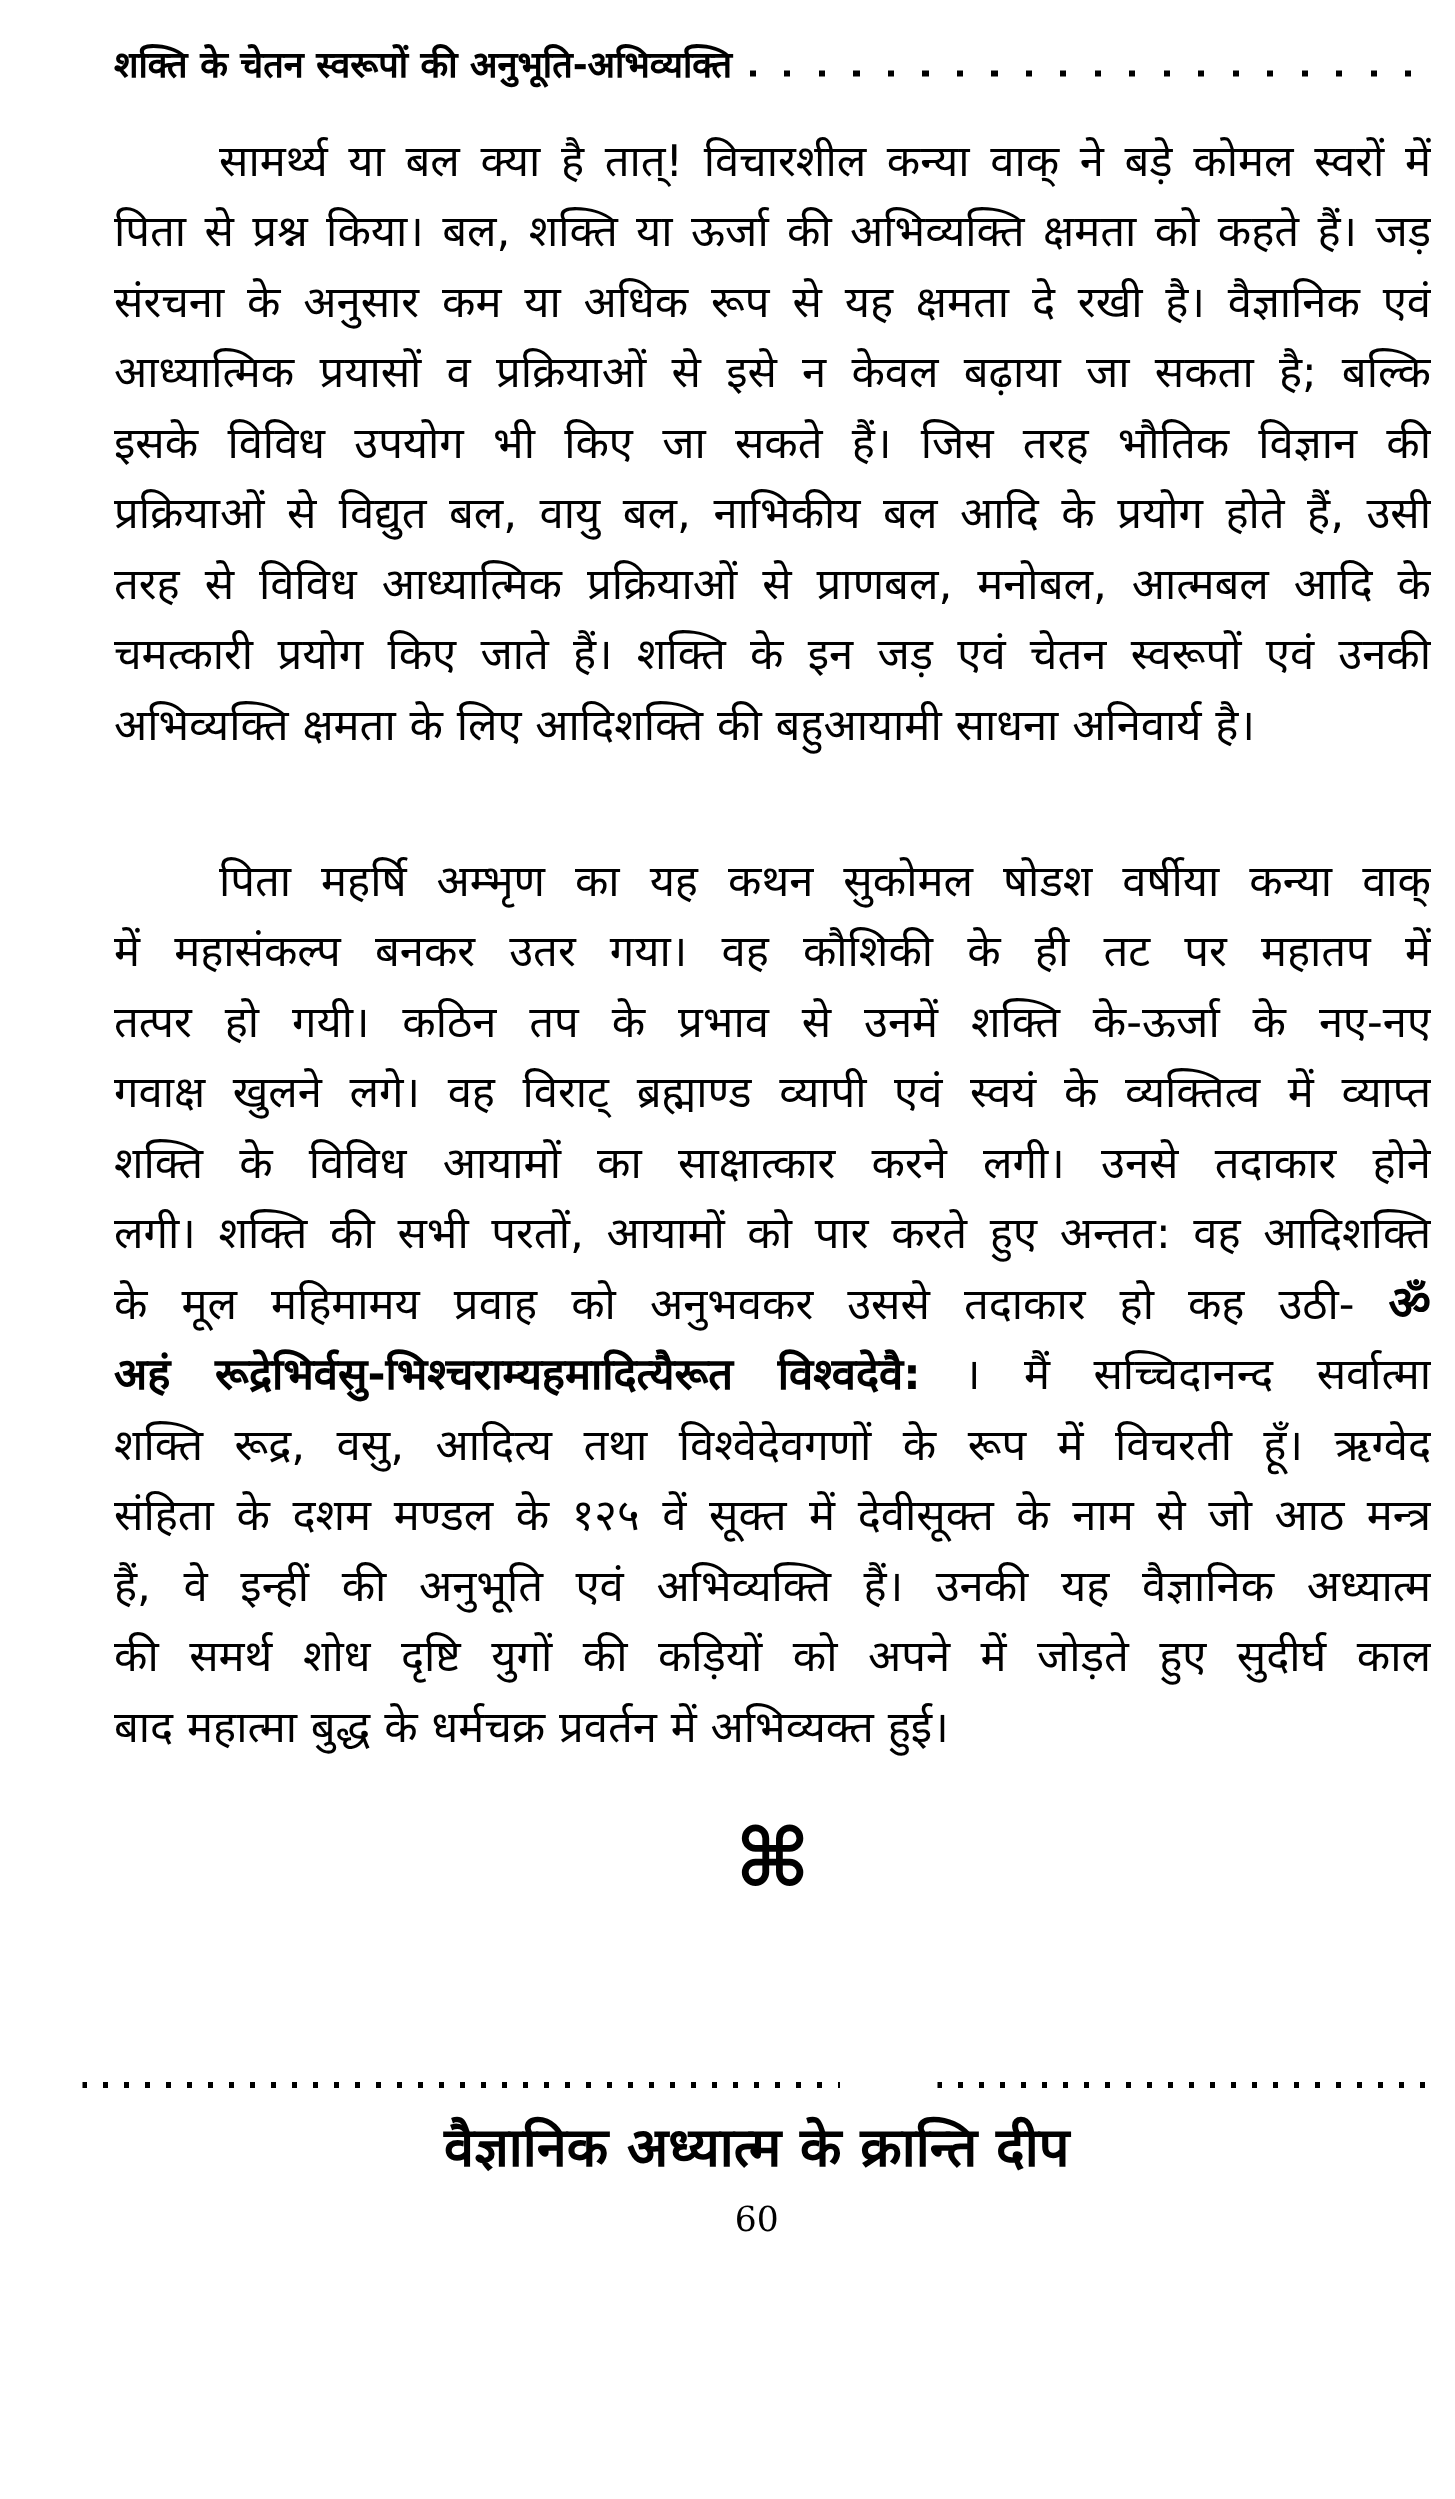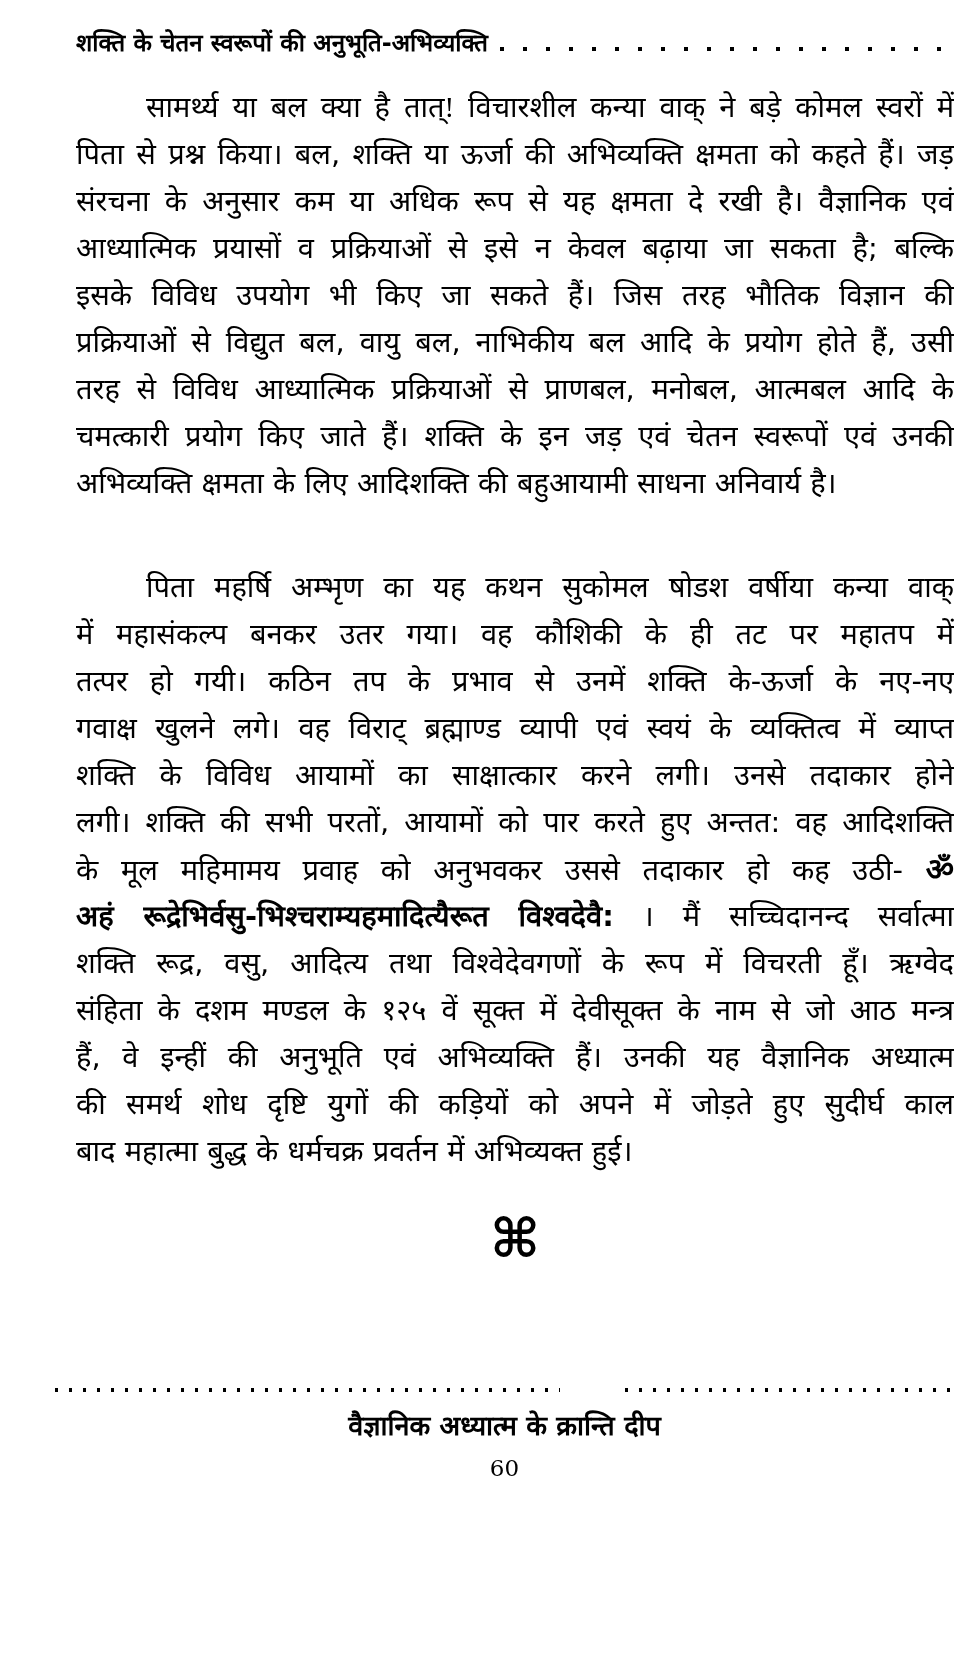--- a/index.html
+++ b/index.html
@@ -47,21 +47,21 @@
     text-align: justify;
     text-align-last: justify;
     height: 47px;
     overflow: hidden;
     white-space: nowrap;
   }
   .line.left {
     text-align: left;
     text-align-last: left;
   }
-  .line.indent { text-indent: 70px; font-family: Liberation Serif, serif; }
+  .line.indent { text-indent: 70px; }
   .line b { font-weight: bold; }
   .om { font-size: 31px; }
   
   .section-mark {
     text-align: center;
     font-size: 54px;
     line-height: 60px;
     margin-top: 34px;
     font-weight: bold;
   }
@@ -79,21 +79,21 @@
   .footer-rule .seg {
     height: 4px;
     background-image: repeating-linear-gradient(to right, #000 0 3px, transparent 3px 14px);
   }
   .seg1 { width: 505px; }
   .gap  { width: 65px; }
   .seg2 { flex: 1; }
   .footer-title {
     text-align: center;
     font-weight: bold;
-    font-size: 27px;
+    font-size: 36px;
     margin-top: 14px;
   }
   .page-number {
     text-align: center;
     font-size: 23px;
     font-family: "DejaVu Serif", serif;
     margin-top: 12px;
   }
 </style>
 </head>

